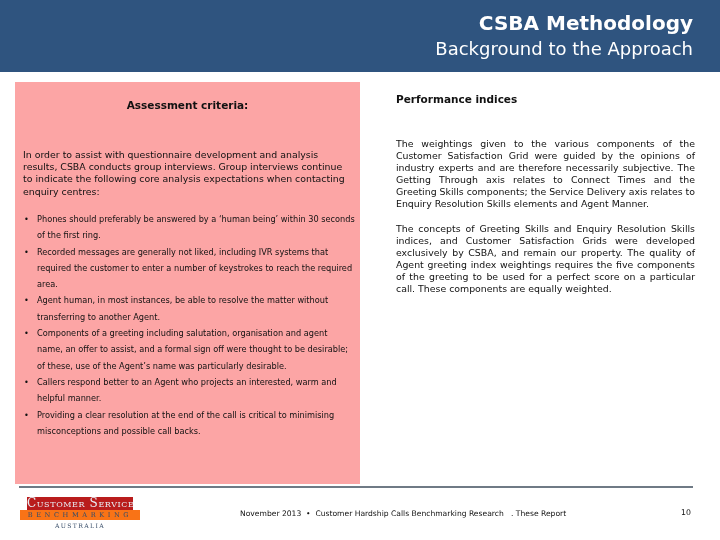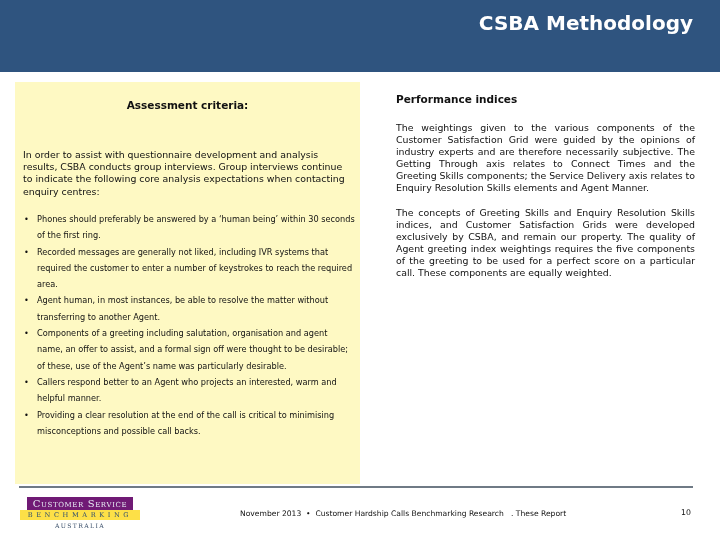--- a/index.html
+++ b/index.html
@@ -42,21 +42,21 @@
     font-size: 18px;
     white-space: nowrap;
   }
 
   .left-panel {
     position: absolute;
     left: 15px;
     top: 82px;
     width: 345px;
     height: 402px;
-    background: #fef9c3;
+    background: #fca5a5;
   }
   .left-heading {
     position: absolute;
     left: 0;
     top: 16px;
     width: 345px;
     text-align: center;
     font-weight: bold;
     font-size: 10.5px;
     line-height: 15px;
@@ -93,21 +93,21 @@
   .right-col {
     position: absolute;
     left: 396px;
     top: 92px;
     width: 299px;
   }
   .right-heading {
     font-weight: bold;
     font-size: 10.5px;
     line-height: 14px;
-    margin: 0 0 16px 0;
+    margin: 0 0 32px 0;
   }
   .right-para {
     font-size: 9.4px;
     line-height: 12.1px;
     text-align: justify;
     margin: 0 0 12px 0;
   }
 
   .divider {
     position: absolute;
@@ -124,37 +124,37 @@
     top: 497px;
     width: 122px;
     height: 38px;
   }
   .logo-top {
     position: absolute;
     left: 7px;
     top: 0;
     width: 106px;
     height: 13px;
-    background: #701a75;
+    background: #b91c1c;
     color: #e8eef5;
     font-family: "DejaVu Serif", serif;
-    font-size: 10px;
+    font-size: 12px;
     line-height: 13px;
     text-align: center;
     font-variant: small-caps;
     letter-spacing: 0.6px;
     white-space: nowrap;
   }
   .logo-mid {
     position: absolute;
     left: 0;
     top: 13px;
     width: 120px;
     height: 10px;
-    background: #fde047;
+    background: #f97316;
     color: #2b4b6f;
     font-family: "DejaVu Serif", serif;
     font-size: 6.6px;
     line-height: 10px;
     text-align: center;
     letter-spacing: 3.6px;
     white-space: nowrap;
   }
   .logo-bottom {
     position: absolute;
@@ -183,20 +183,21 @@
     left: 681px;
     top: 508px;
     font-size: 7.8px;
   }
 </style>
 </head>
 <body>
 
 <div class="header">
   <div class="header-title">CSBA Methodology</div>
+  <div class="header-subtitle">Background to the Approach</div>
 </div>
 
 <div class="left-panel">
   <div class="left-heading">
     <div>Assessment criteria:</div>
   </div>
   <div class="left-intro">In order to assist with questionnaire development and analysis results, CSBA conducts group interviews. Group interviews continue to indicate the following core analysis expectations when contacting enquiry centres:</div>
   <ul class="bullets">
     <li class="bullet">
       <span class="bullet-dot">•</span>

